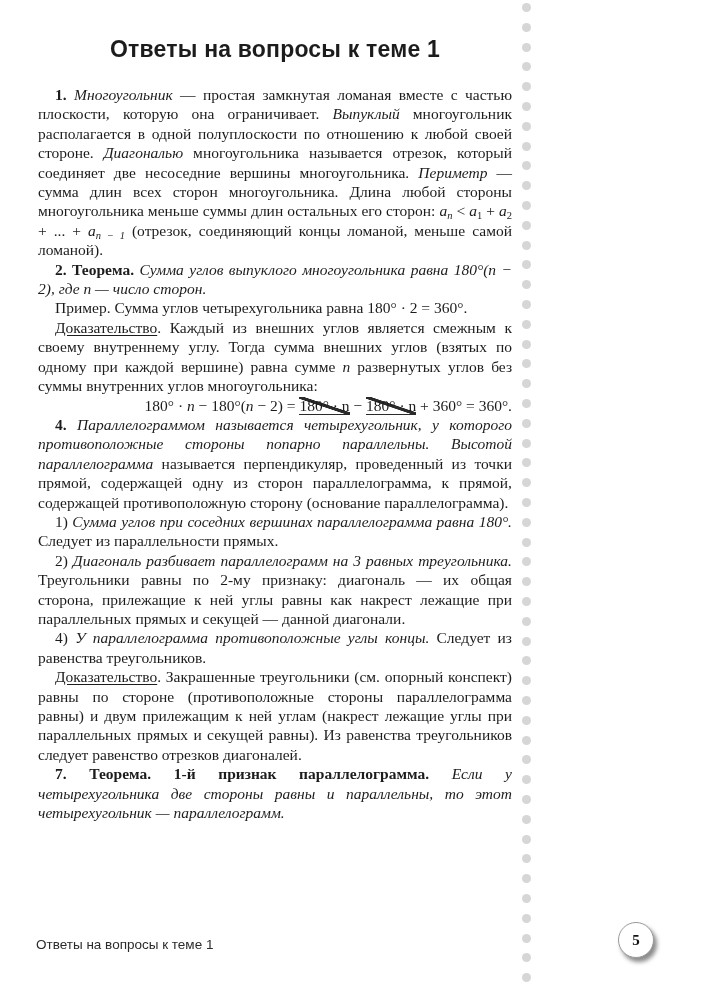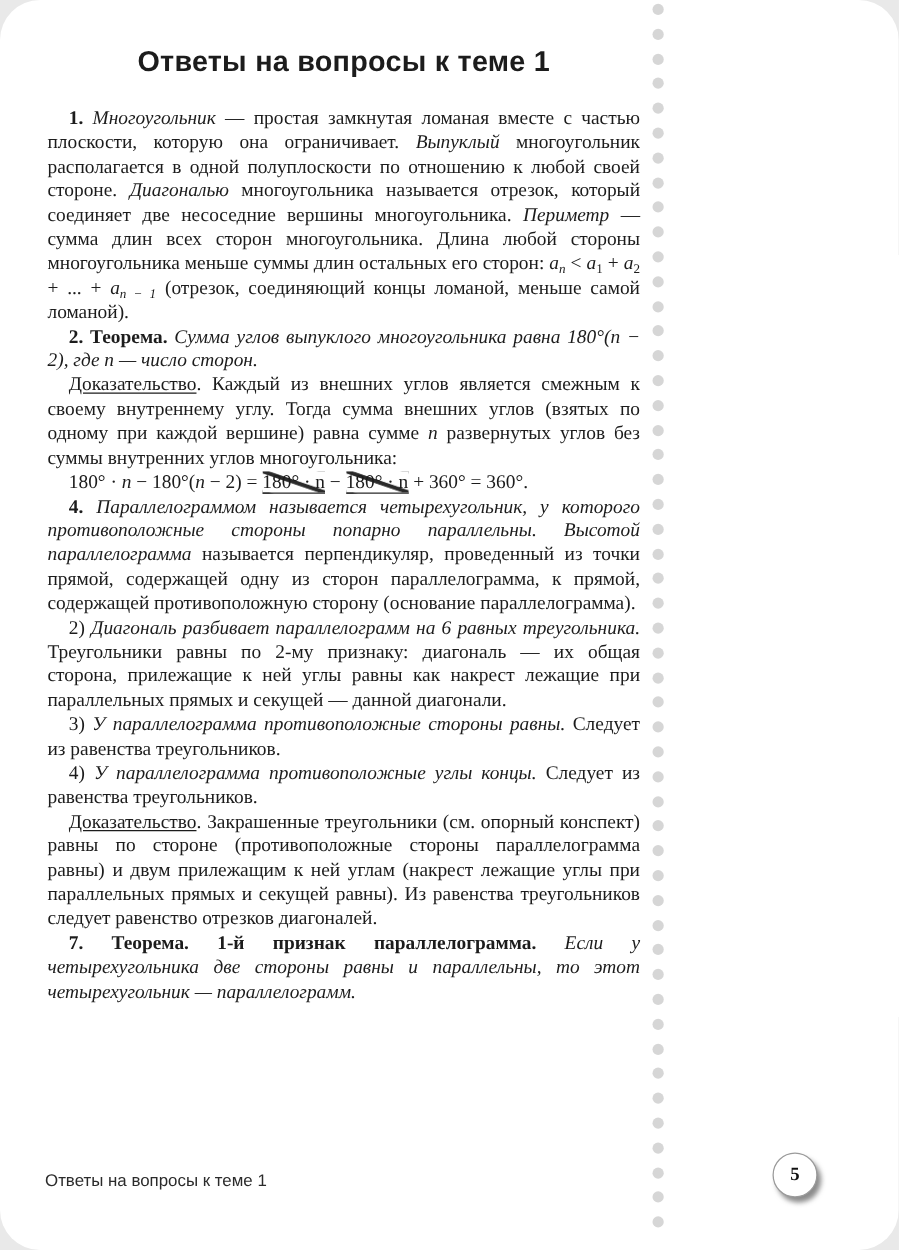--- a/index.html
+++ b/index.html
@@ -4,21 +4,20 @@
 <style>
   html,body{margin:0;padding:0;background:#e9e9e9;}
   .page{
     position:relative;
     width:719px;height:1000px;
     background:#ffffff;
     color:#1c1c1c;
     font-family:"Liberation Serif", serif;
     overflow:hidden;
     margin:0 auto;
-    border-radius:32px;
   }
   .content{
     position:absolute;
     left:38px; top:36px;
     width:474px;
   }
   .doc-title{
     font-family:"Liberation Sans", sans-serif;
     font-weight:bold;
     font-size:23px;
@@ -26,21 +25,21 @@
     margin:0 0 22px 0;
     letter-spacing:.2px;
   }
   .para{
     margin:0;
     text-align:justify;
     text-indent:17px;
     font-size:15.5px;
     line-height:19.4px;
   }
-  .para.formula{ text-align:left; }
+  .para.formula{ text-align:right; }
   .sg-b{ font-weight:bold; }
   .sg-i{ font-style:italic; }
   .sg-u{ text-decoration:underline; text-underline-offset:2px; }
   .sg-sub{ font-size:10.5px; vertical-align:-3px; line-height:0; }
   .sg-isub{ font-style:italic; font-size:10.5px; vertical-align:-3px; line-height:0; }
   .sg-cancel{
     border-bottom:1px solid #2a2a2a;
     background:linear-gradient(to top right, transparent 44%, #2a2a2a 46%, #2a2a2a 54%, transparent 56%);
   }
   .binding{
@@ -131,25 +130,26 @@
       <div class="dot" style="top: 933.6px; background: rgb(214, 214, 214);"></div>
       <div class="dot" style="top: 953.4px; background: rgb(214, 214, 214);"></div>
       <div class="dot" style="top: 973.2px; background: rgb(214, 214, 214);"></div>
     </div>
 
   <div class="content">
     <h1 class="doc-title">Ответы на вопросы к теме 1</h1>
     <div id="paragraphs">
         <p class="para"><span class="sg-b">1.</span><span class="sg-i"> Многоугольник</span><span> — простая замкнутая ломаная вместе с частью плоскости, которую она ограничивает. </span><span class="sg-i">Выпуклый</span><span> многоугольник располагается в одной полуплоскости по отношению к любой своей стороне. </span><span class="sg-i">Диагональю</span><span> многоугольника называется отрезок, который соединяет две несоседние вершины многоугольника. </span><span class="sg-i">Периметр</span><span> — сумма длин всех сторон многоугольника. Длина любой стороны многоугольника меньше суммы длин остальных его сторон: </span><span class="sg-i">a</span><span class="sg-isub">n</span><span> &lt; </span><span class="sg-i">a</span><span class="sg-sub">1</span><span> + </span><span class="sg-i">a</span><span class="sg-sub">2</span><span> + ... + </span><span class="sg-i">a</span><span class="sg-isub">n − 1</span><span> (отрезок, соединяющий концы ломаной, меньше самой ломаной).</span></p>
         <p class="para"><span class="sg-b">2. Теорема.</span><span class="sg-i"> Сумма углов выпуклого многоугольника равна 180°(n − 2), где n — число сторон.</span></p>
+        <p class="para"><span>Пример. Сумма углов четырехугольника равна 180° · 2 = 360°.</span></p>
         <p class="para"><span class="sg-u">Доказательство</span><span>. Каждый из внешних углов является смежным к своему внутреннему углу. Тогда сумма внешних углов (взятых по одному при каждой вершине) равна сумме </span><span class="sg-i">n</span><span> развернутых углов без суммы внутренних углов многоугольника:</span></p>
         <p class="para formula"><span>180° · </span><span class="sg-i">n</span><span> − 180°(</span><span class="sg-i">n</span><span> − 2) = </span><span class="sg-cancel">180° · n</span><span> − </span><span class="sg-cancel">180° · n</span><span> + 360° = 360°.</span></p>
         <p class="para"><span class="sg-b">4.</span><span class="sg-i"> Параллелограммом называется четырехугольник, у которого противоположные стороны попарно параллельны. Высотой параллелограмма</span><span> называется перпендикуляр, проведенный из точки прямой, содержащей одну из сторон параллелограмма, к прямой, содержащей противоположную сторону (основание параллелограмма).</span></p>
-        <p class="para"><span>2) </span><span class="sg-i">Диагональ разбивает параллелограмм на 6 равных треугольника.</span><span> Треугольники равны по 2-му признаку: диагональ — их общая сторона, прилежащие к ней углы равны как накрест лежащие при параллельных прямых и секущей — данной диагонали.</span></p>
-        <p class="para"><span>3) </span><span class="sg-i">У параллелограмма противоположные стороны равны.</span><span> Следует из равенства треугольников.</span></p>
+        <p class="para"><span>1) </span><span class="sg-i">Сумма углов при соседних вершинах параллелограмма равна 180°.</span><span> Следует из параллельности прямых.</span></p>
+        <p class="para"><span>2) </span><span class="sg-i">Диагональ разбивает параллелограмм на 3 равных треугольника.</span><span> Треугольники равны по 2-му признаку: диагональ — их общая сторона, прилежащие к ней углы равны как накрест лежащие при параллельных прямых и секущей — данной диагонали.</span></p>
         <p class="para"><span>4) </span><span class="sg-i">У параллелограмма противоположные углы концы.</span><span> Следует из равенства треугольников.</span></p>
         <p class="para"><span class="sg-u">Доказательство</span><span>. Закрашенные треугольники (см. опорный конспект) равны по стороне (противоположные стороны параллелограмма равны) и двум прилежащим к ней углам (накрест лежащие углы при параллельных прямых и секущей равны). Из равенства треугольников следует равенство отрезков диагоналей.</span></p>
         <p class="para"><span class="sg-b">7. Теорема. 1-й признак параллелограмма.</span><span class="sg-i"> Если у четырехугольника две стороны равны и параллельны, то этот четырехугольник — параллелограмм.</span></p>
       </div>
   </div>
 
   <div class="footer-left">Ответы на вопросы к теме 1</div>
 
   <div class="page-badge">
     <span>5</span>

